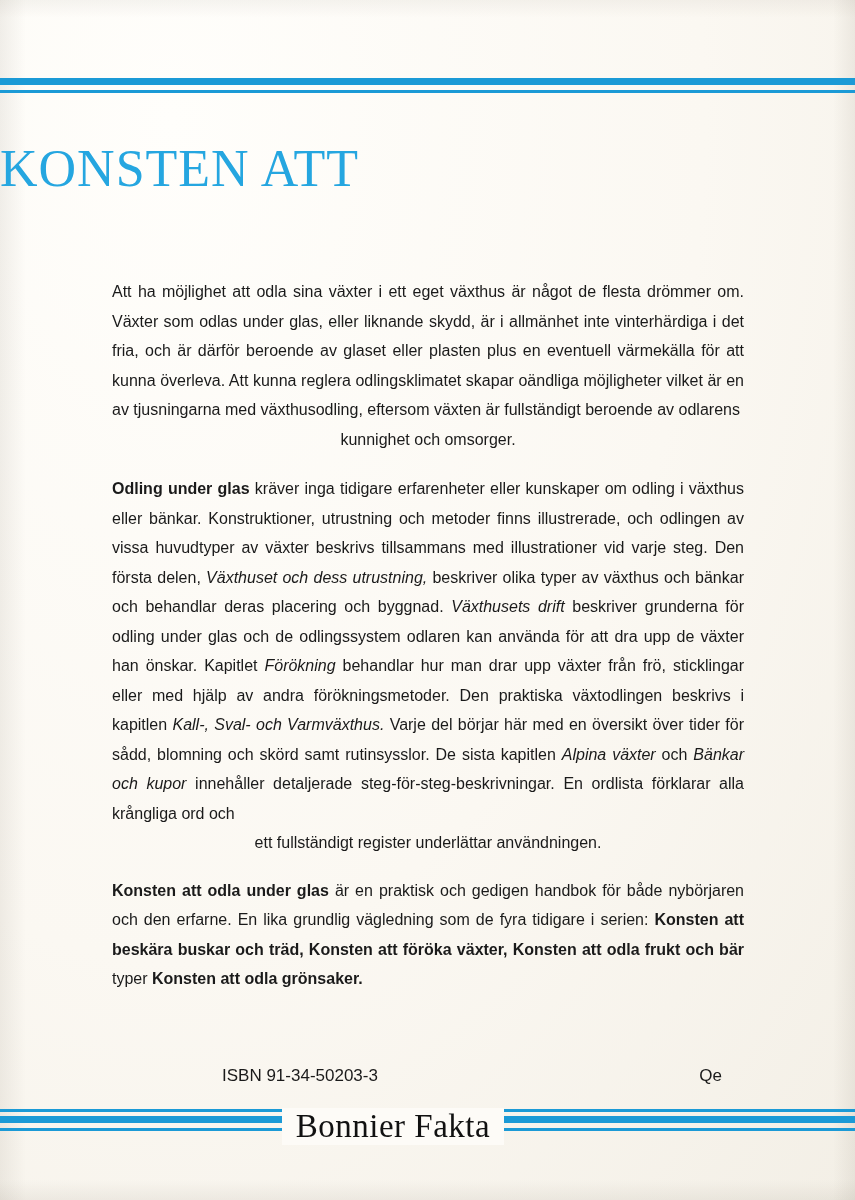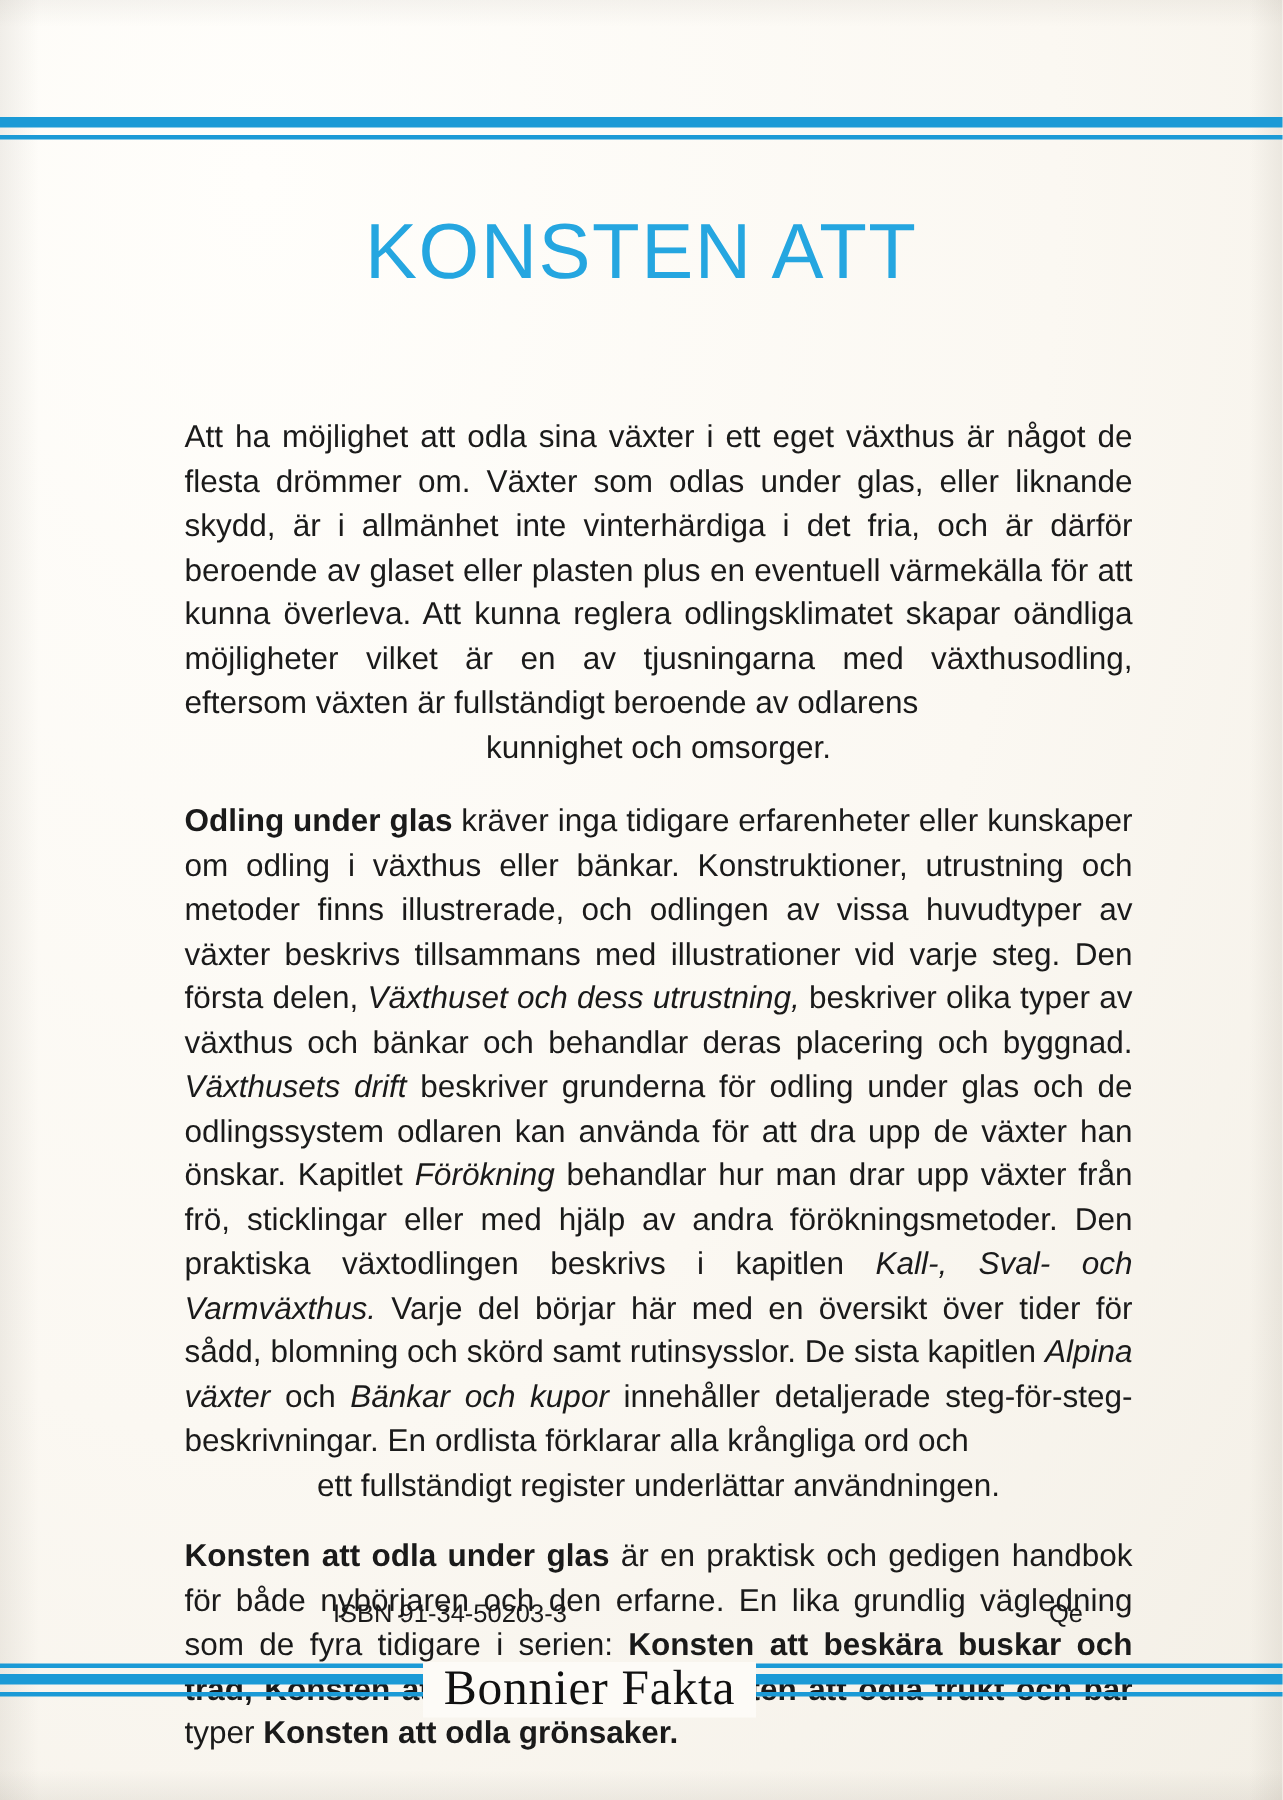--- a/index.html
+++ b/index.html
@@ -53,39 +53,38 @@
   .rule.thin  { height: 3px; }
   .rule.gap   { background: transparent; }
   .gap5 { height: 5px; }
   .gap4 { height: 4px; }
 
   .title {
     position: absolute;
     top: 138px;
     left: 0;
     width: 855px;
-    text-align: center;
     color: #25a6e0;
-    font-family: Liberation Sans, sans-serif;
+    font-family: Liberation Serif, serif;
     font-size: 52px;
     line-height: 1.18;
     letter-spacing: 1px;
     font-weight: 400;
   }
   .title .l1 { display: block; }
   .title .l2 { display: block; }
 
   .body-wrap {
     position: absolute;
     top: 277px;
-    left: 123px;
+    left: 112px;
     width: 632px;
     color: #1a1a1a;
     font-family: "Liberation Sans", sans-serif;
-    font-size: 21px;
+    font-size: 16px;
     line-height: 29.5px;
   }
   p {
     margin: 0 0 20px 0;
     text-align: justify;
     text-justify: inter-word;
   }
   p .tail-center {
     display: block;
     text-align: center;

